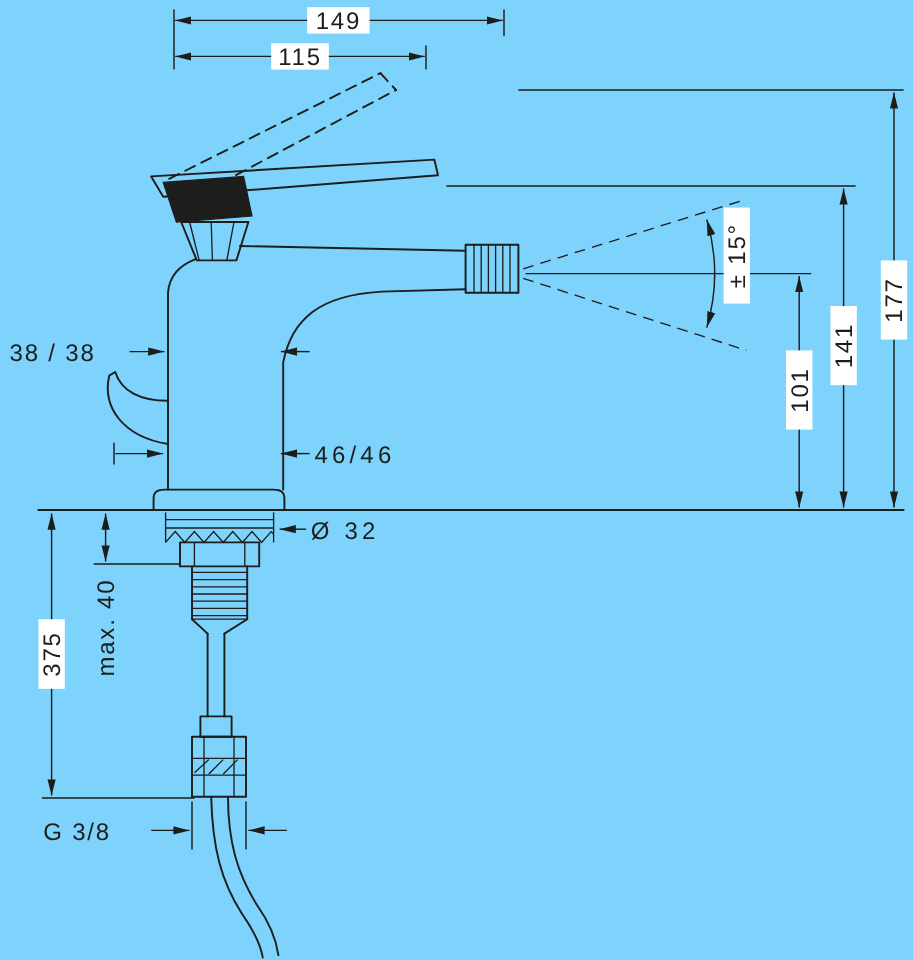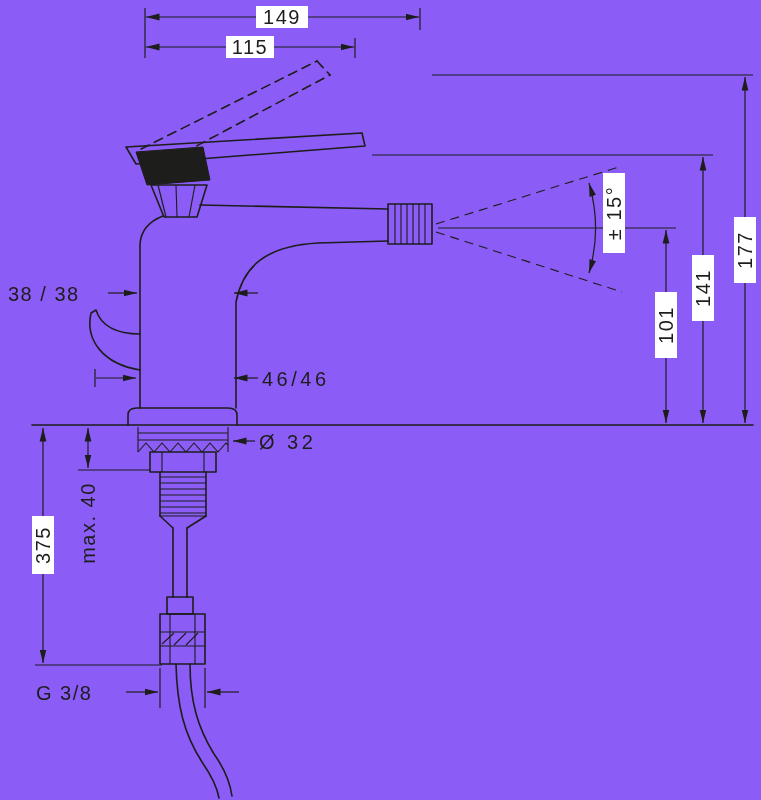--- a/index.html
+++ b/index.html
@@ -1,16 +1,16 @@
 <!DOCTYPE html>
 <html><head>
 <meta charset="utf-8">
 <style>
   html,body{margin:0;padding:0;background:#fff;}
-  .canvas{position:relative;width:761px;height:800px;background:#8b5cf6;overflow:hidden;
+  .canvas{position:relative;width:761px;height:800px;background:#7dd3fc;overflow:hidden;
           font-family:"Liberation Sans",sans-serif;text-decoration:underline;}
   svg{display:block;}
   .dim{font-family:"Liberation Sans",sans-serif;font-size:20px;letter-spacing:1.5px;fill:#1d1d1b;}
   .dim-wide{letter-spacing:3.5px;}
   .ext{stroke:#1d1d1b;stroke-width:1.2;fill:none;}
   .dl{stroke:#1d1d1b;stroke-width:1.2;fill:none;}
   .out{stroke:#1d1d1b;stroke-width:1.6;fill:none;stroke-linejoin:round;stroke-linecap:round;}
   .thin{stroke:#1d1d1b;stroke-width:1.1;fill:none;}
   .dash{stroke-dasharray:9 6;}
   .bg{fill:#fff;stroke:none;}

